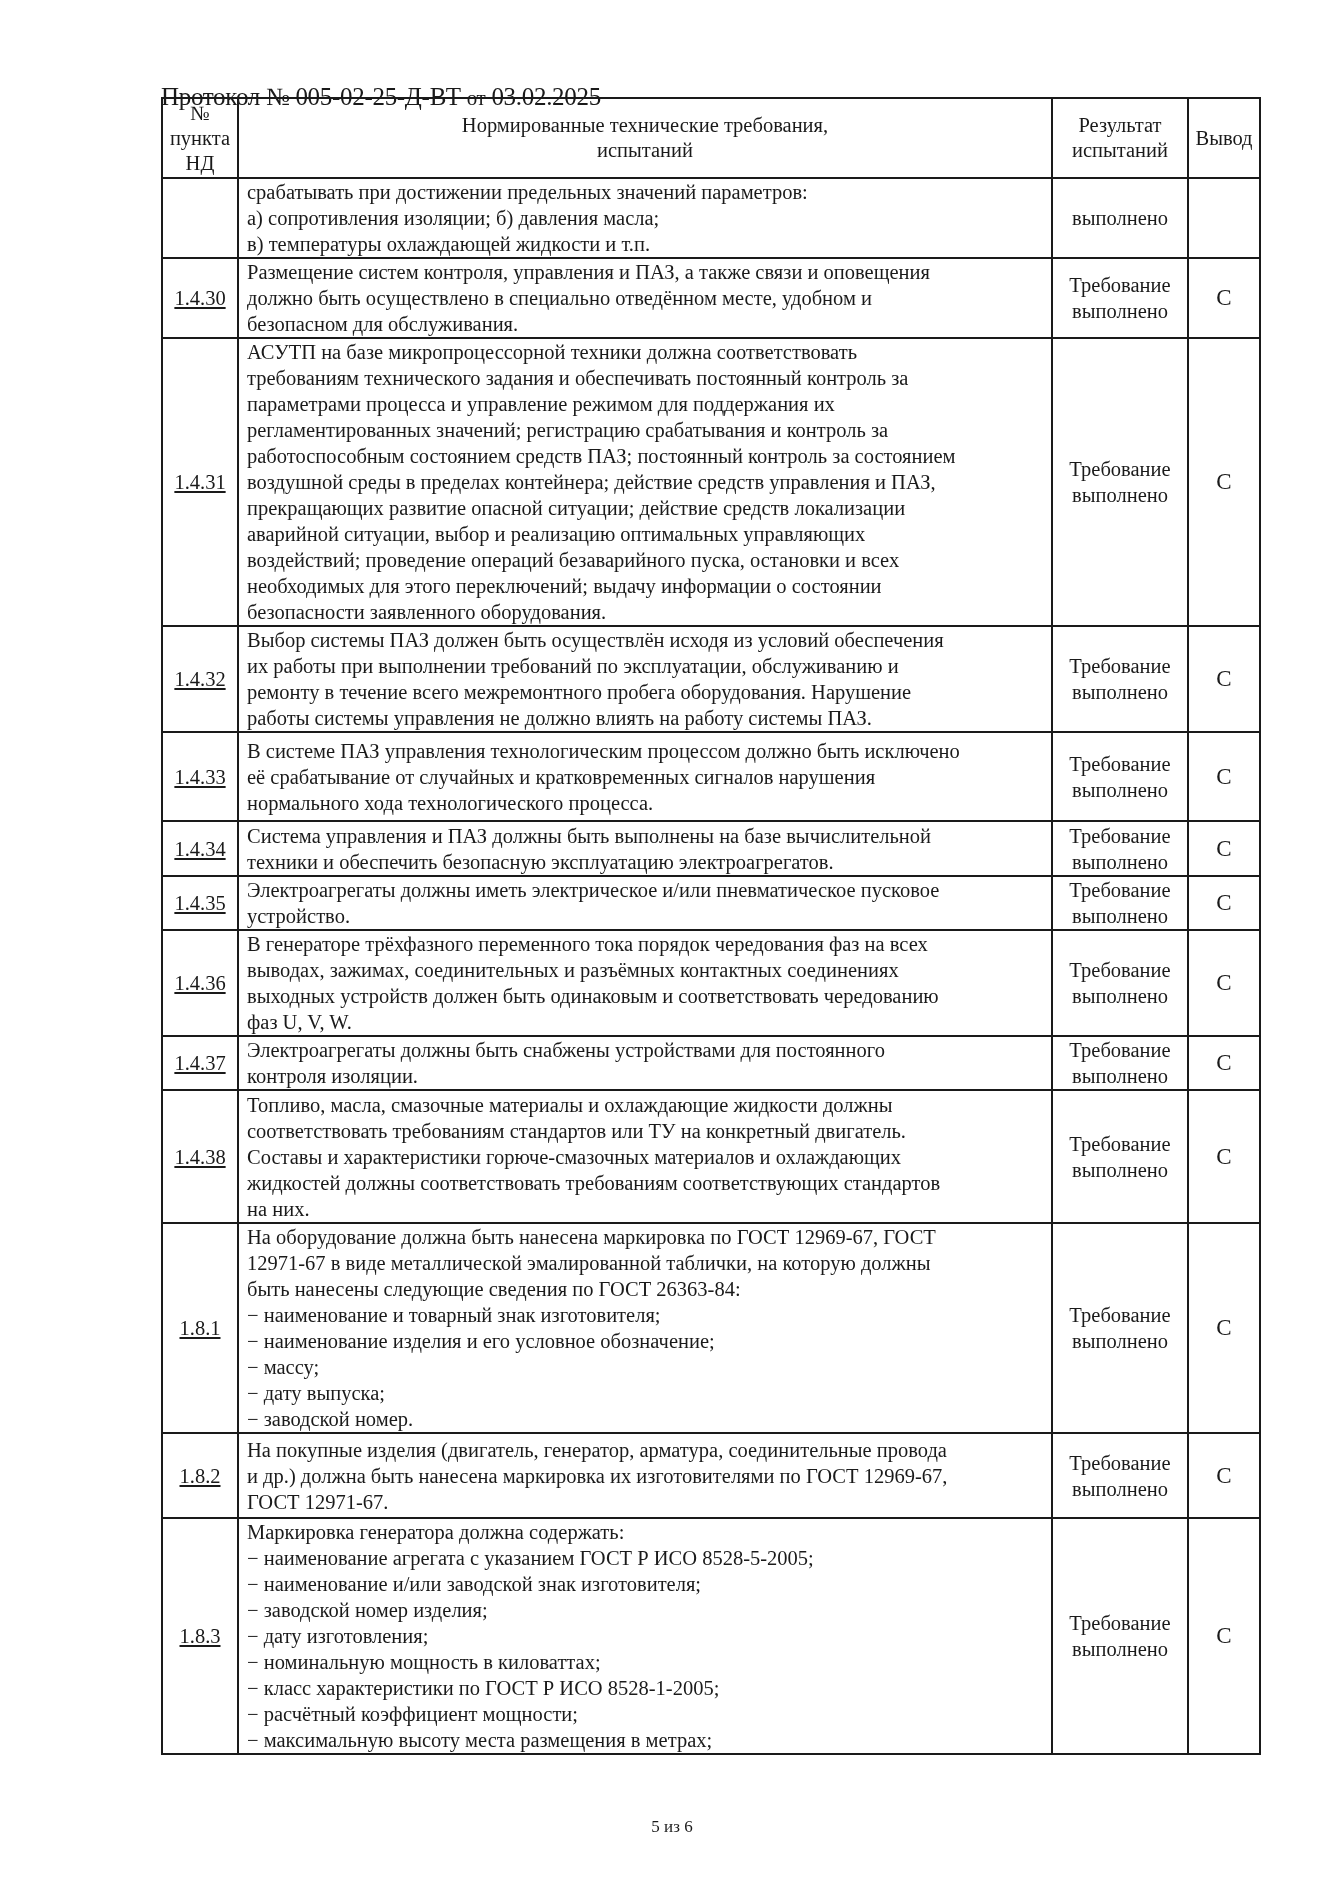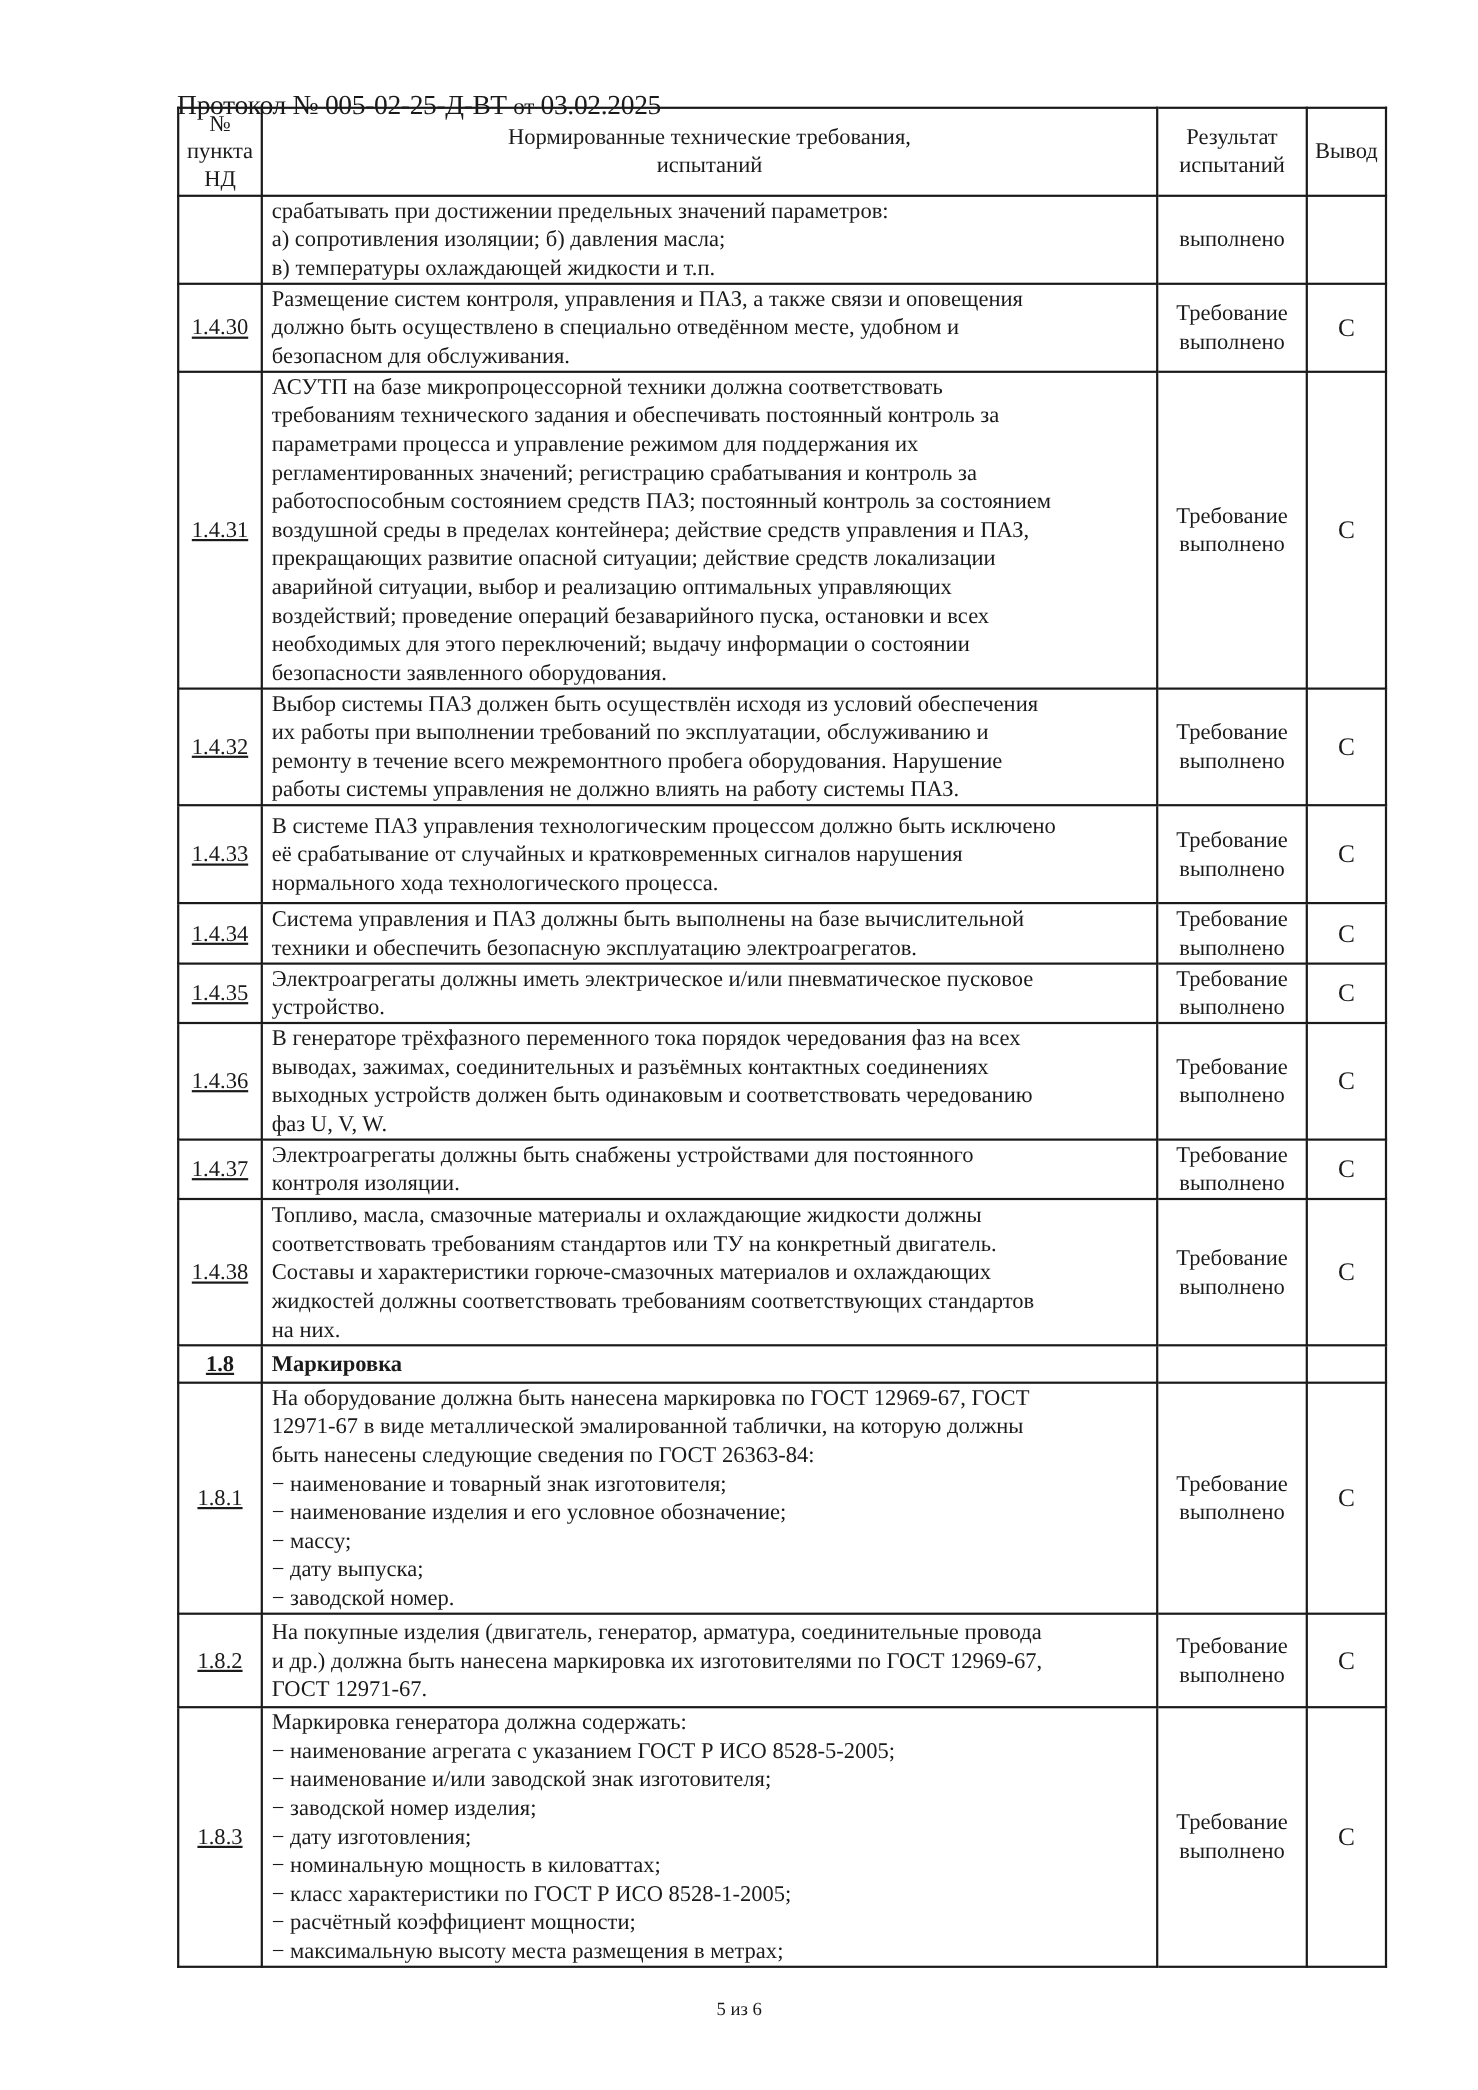--- a/index.html
+++ b/index.html
@@ -186,28 +186,20 @@
           <span class="line">Составы и характеристики горюче-смазочных материалов и охлаждающих</span>
           <span class="line">жидкостей должны соответствовать требованиям соответствующих стандартов</span>
           <span class="line">на них.</span>
         </td>
         <td class="res">
           <span class="line">Требование</span>
           <span class="line">выполнено</span>
         </td>
         <td class="con">С</td>
       </tr>
-      <tr class="section" style="height: 34px;">
-        <td class="num">1.8</td>
-        <td class="req">
-          <span class="line">Маркировка</span>
-        </td>
-        <td class="res"></td>
-        <td class="con"></td>
-      </tr>
       <tr style="height: 205px;">
         <td class="num">1.8.1</td>
         <td class="req">
           <span class="line">На оборудование должна быть нанесена маркировка по ГОСТ 12969-67, ГОСТ</span>
           <span class="line">12971-67 в виде металлической эмалированной таблички, на которую должны</span>
           <span class="line">быть нанесены следующие сведения по ГОСТ 26363-84:</span>
           <span class="line">− наименование и товарный знак изготовителя;</span>
           <span class="line">− наименование изделия и его условное обозначение;</span>
           <span class="line">− массу;</span>
           <span class="line">− дату выпуска;</span>

